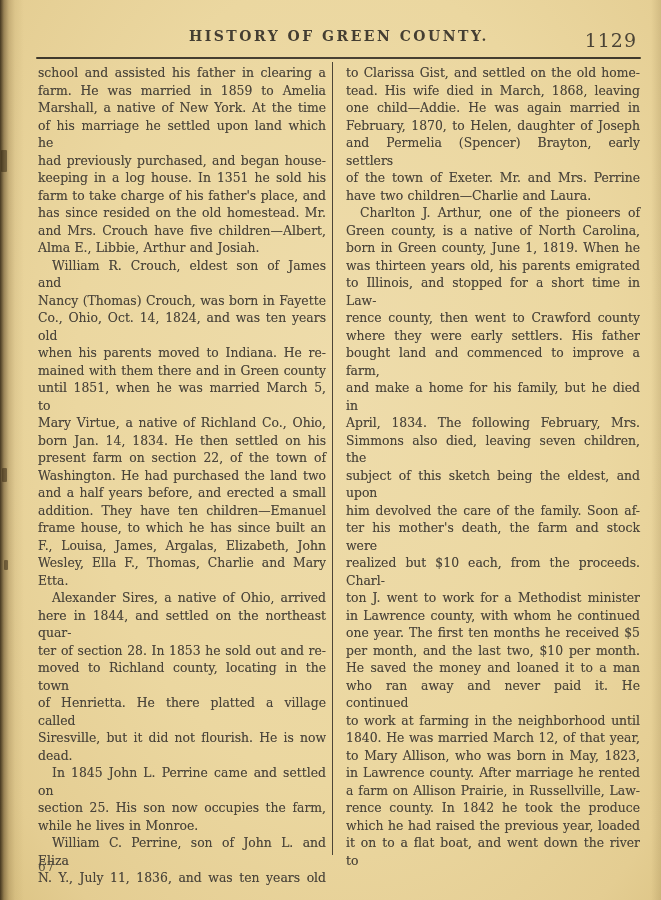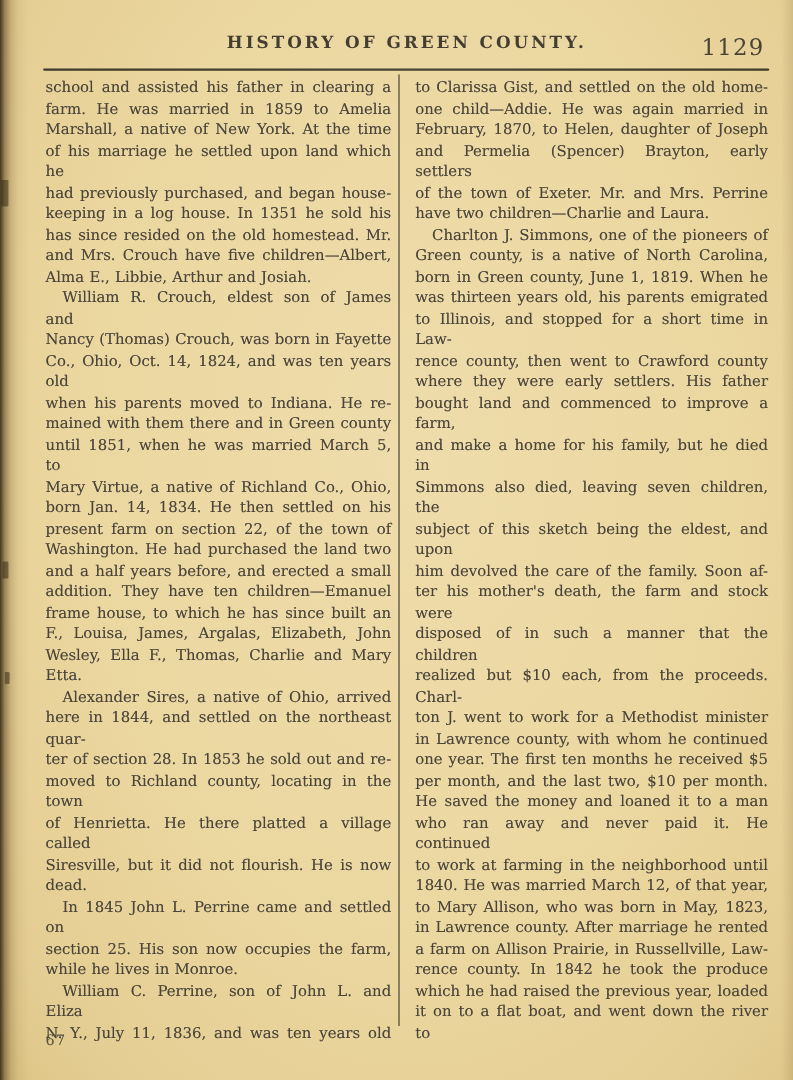--- a/index.html
+++ b/index.html
@@ -76,20 +76,21 @@
   <div class="col-divider"></div>
 
   <div class="columns">
     <div class="col col-left" id="col-left">
         <div class="line">school and assisted his father in clearing a</div>
         <div class="line">farm.  He was married in 1859 to Amelia</div>
         <div class="line">Marshall, a native of New York.  At the time</div>
         <div class="line">of his marriage he settled upon land which he</div>
         <div class="line">had previously purchased, and began house-</div>
         <div class="line">keeping in a log house.  In 1351 he sold his</div>
+        <div class="line">farm to take charge of his father's place, and</div>
         <div class="line">has since resided on the old homestead.  Mr.</div>
         <div class="line">and Mrs. Crouch have five children—Albert,</div>
         <div class="line last">Alma E., Libbie, Arthur and Josiah.</div>
         <div class="line indent">William R. Crouch, eldest son of James and</div>
         <div class="line">Nancy (Thomas) Crouch, was born in Fayette</div>
         <div class="line">Co., Ohio, Oct. 14, 1824, and was ten years old</div>
         <div class="line">when his parents moved to Indiana.  He re-</div>
         <div class="line">mained with them there and in Green county</div>
         <div class="line">until 1851, when he was married March 5, to</div>
         <div class="line">Mary Virtue, a native of Richland Co., Ohio,</div>
@@ -110,39 +111,40 @@
         <div class="line">Siresville, but it did not flourish.  He is now</div>
         <div class="line last">dead.</div>
         <div class="line indent">In 1845 John L. Perrine came and settled on</div>
         <div class="line">section 25.  His son now occupies the farm,</div>
         <div class="line last">while he lives in Monroe.</div>
         <div class="line indent">William C. Perrine, son of John L. and Eliza</div>
         <div class="line">N. Y., July 11, 1836, and was ten years old</div>
       </div>
     <div class="col col-right" id="col-right">
         <div class="line">to Clarissa Gist, and settled on the old home-</div>
+        <div class="line">tead.  His wife died in March, 1868, leaving</div>
         <div class="line">one child—Addie.  He was again married in</div>
         <div class="line">February, 1870, to Helen, daughter of Joseph</div>
         <div class="line">and Permelia (Spencer) Brayton, early settlers</div>
         <div class="line">of the town of Exeter.  Mr. and Mrs. Perrine</div>
         <div class="line last">have two children—Charlie and Laura.</div>
-        <div class="line indent">Charlton J. Simmons, one of the pioneers of</div>
+        <div class="line indent">Charlton J. Arthur, one of the pioneers of</div>
         <div class="line">Green county, is a native of North Carolina,</div>
         <div class="line">born in Green county, June 1, 1819.  When he</div>
         <div class="line">was thirteen years old, his parents emigrated</div>
         <div class="line">to Illinois, and stopped for a short time in Law-</div>
         <div class="line">rence county, then went to Crawford county</div>
         <div class="line">where they were early settlers.  His father</div>
         <div class="line">bought land and commenced to improve a farm,</div>
         <div class="line">and make a home for his family, but he died in</div>
+        <div class="line">April, 1834.  The following February, Mrs.</div>
         <div class="line">Simmons also died, leaving seven children, the</div>
         <div class="line">subject of this sketch being the eldest, and upon</div>
         <div class="line">him devolved the care of the family.  Soon af-</div>
         <div class="line">ter his mother's death, the farm and stock were</div>
-        <div class="line">disposed of in such a manner that the children</div>
         <div class="line">realized but $10 each, from the proceeds.  Charl-</div>
         <div class="line">ton J. went to work for a Methodist minister</div>
         <div class="line">in Lawrence county, with whom he continued</div>
         <div class="line">one year.  The first ten months he received $5</div>
         <div class="line">per month, and the last two, $10 per month.</div>
         <div class="line">He saved the money and loaned it to a man</div>
         <div class="line">who ran away and never paid it.  He continued</div>
         <div class="line">to work at farming in the neighborhood until</div>
         <div class="line">1840.  He was married March 12, of that year,</div>
         <div class="line">to Mary Allison, who was born in May, 1823,</div>

